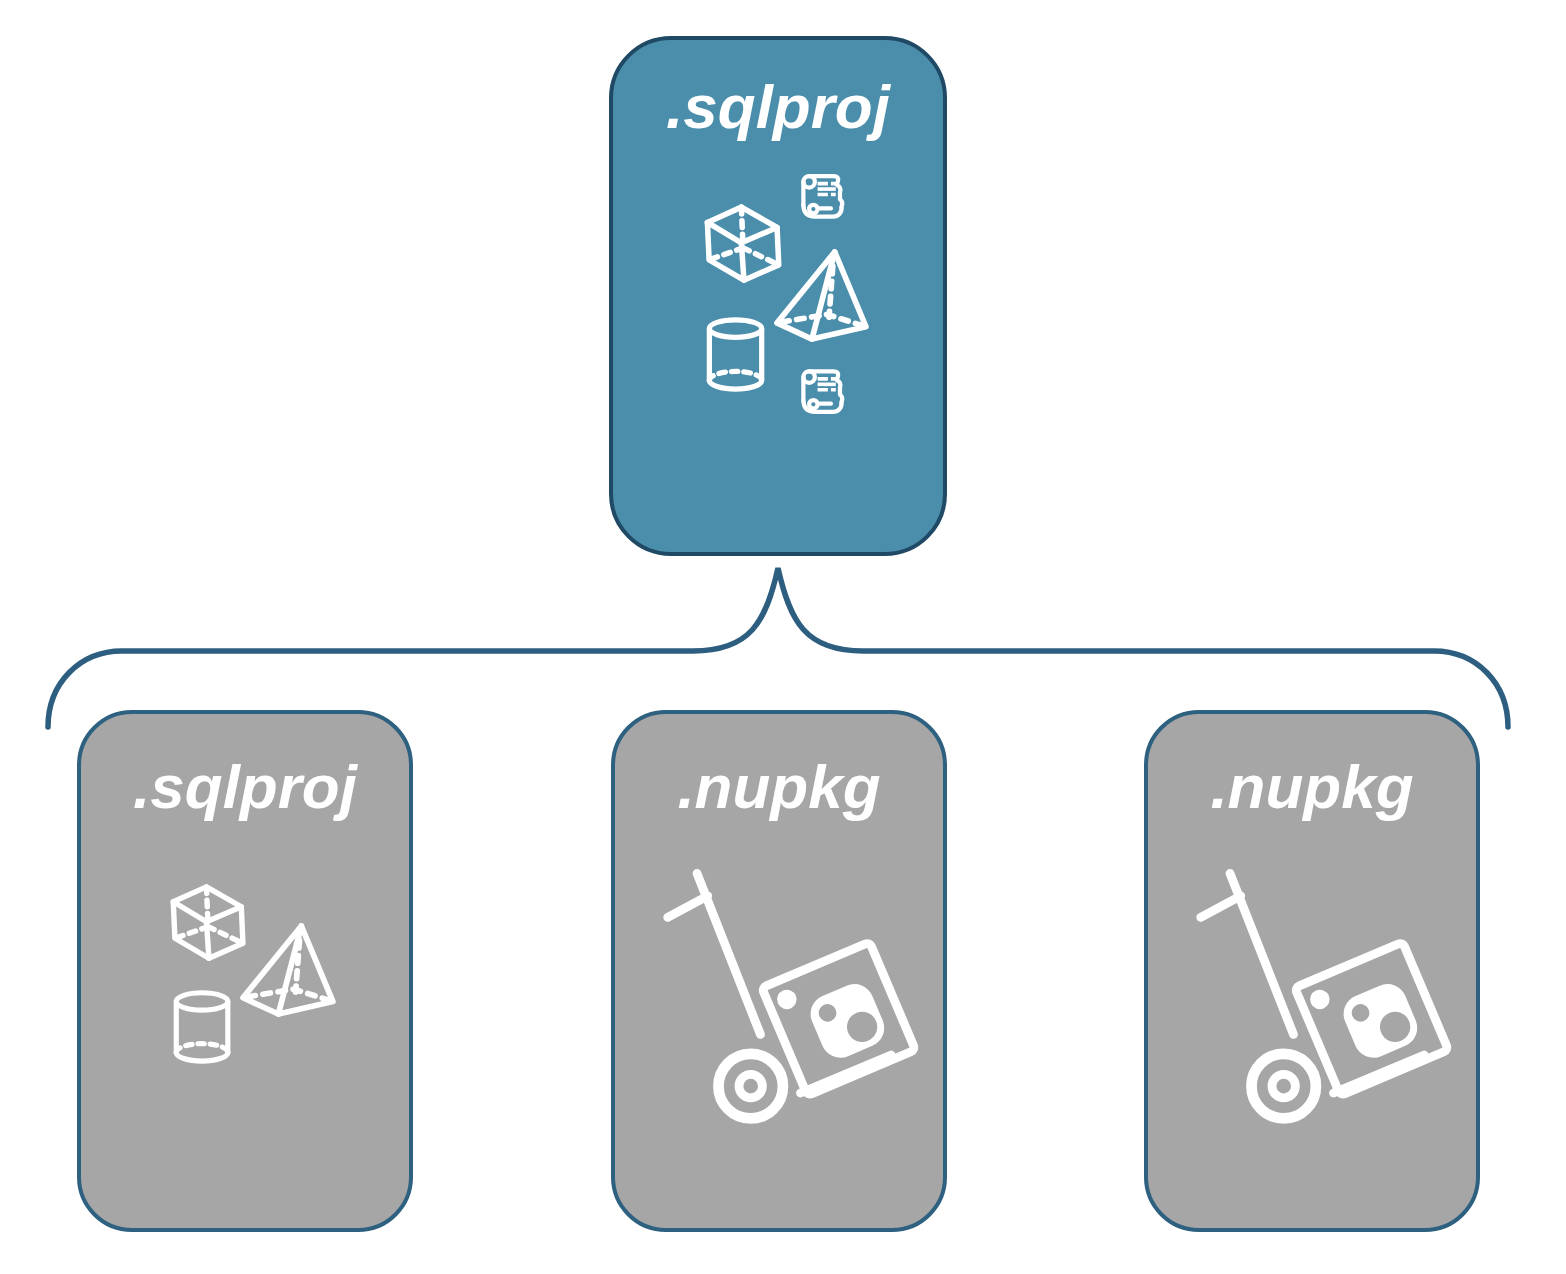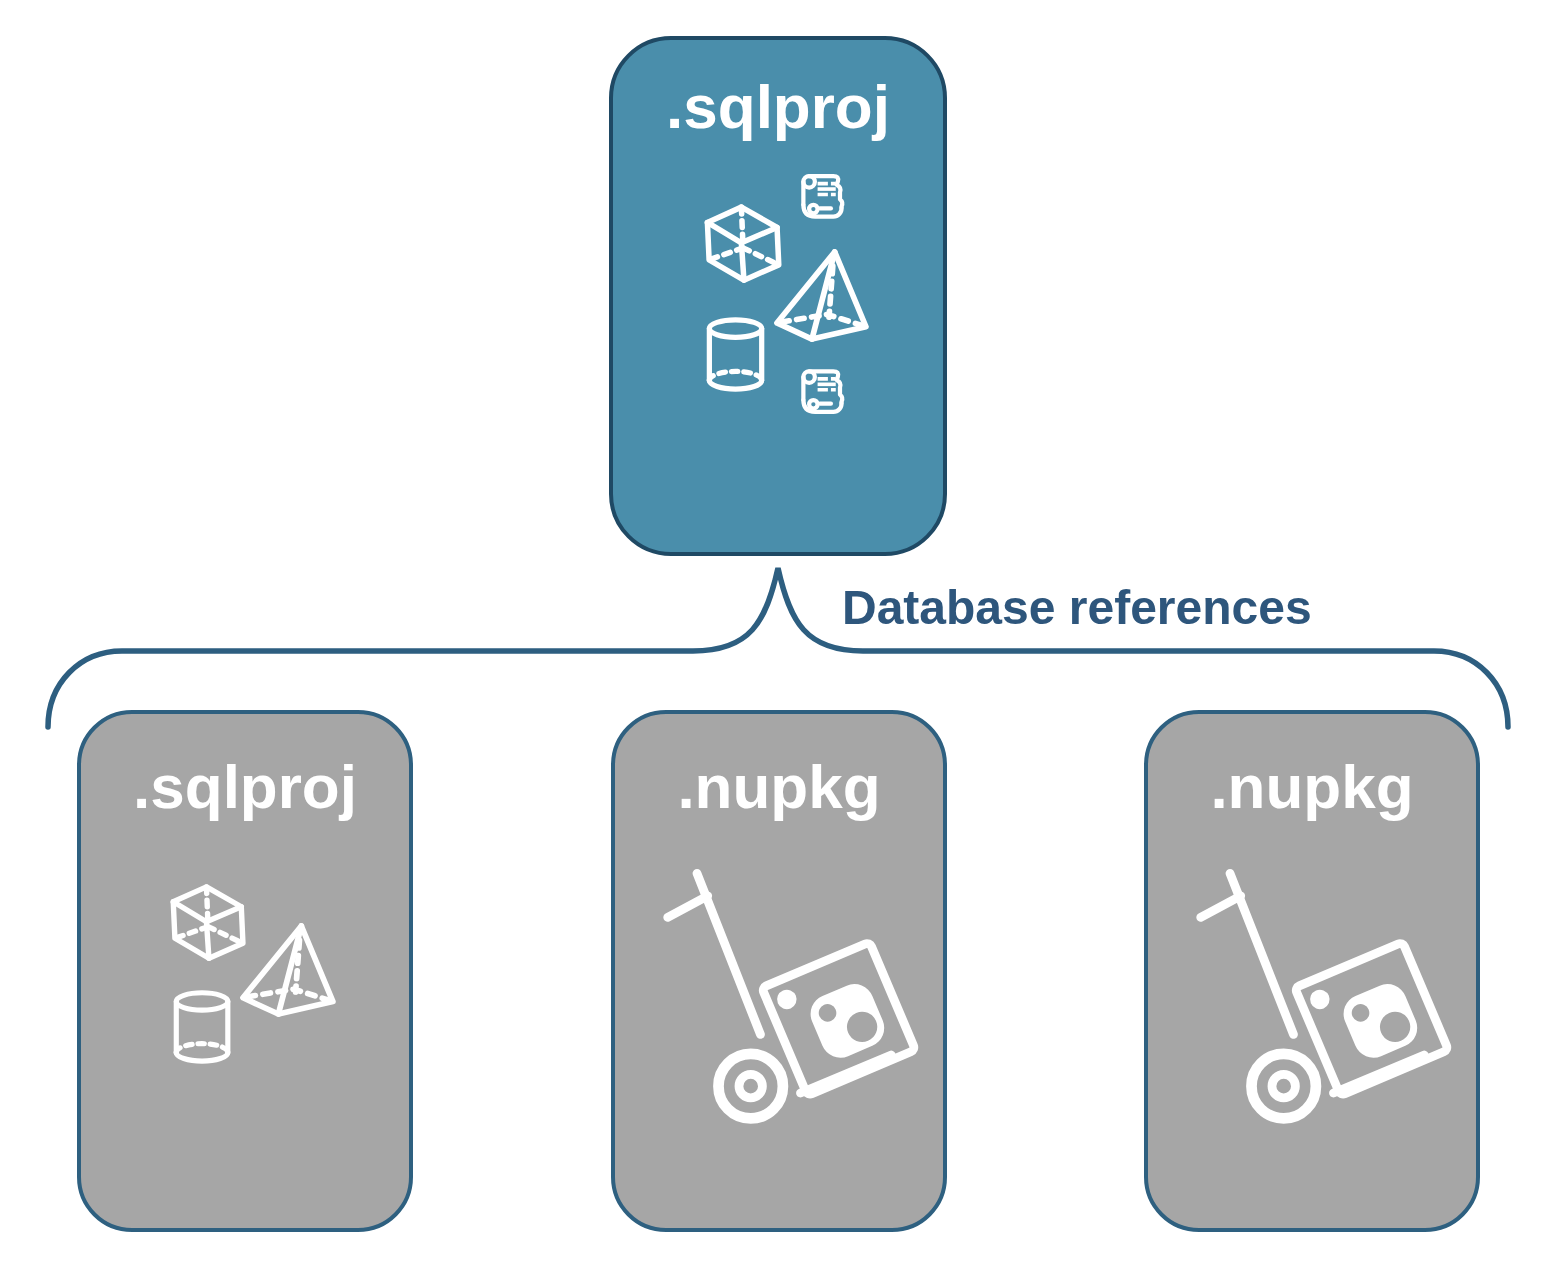--- a/index.html
+++ b/index.html
@@ -7,20 +7,21 @@
     position: relative;
     width: 1566px;
     height: 1274px;
     background: #ffffff;
     font-family: "Liberation Sans", sans-serif;
     overflow: hidden;
   }
   .box {
     position: absolute;
     box-sizing: border-box;
+    font-style: italic;
   }
   .box-top {
     left: 609px; top: 36px;
     width: 338px; height: 520px;
     background: var(--top-box-fill, #4A8EAB);
     border: 4px solid var(--top-box-border, #1F4964);
     border-radius: 62px;
   }
   .box-gray {
     top: 710px;
@@ -136,21 +137,20 @@
       <use href="#geo-pyramid" xlink:href="#geo-pyramid" transform="translate(165,210) scale(0.97)"></use>
       <use href="#geo-cylinder" xlink:href="#geo-cylinder" transform="translate(92,282) scale(0.67)"></use>
       <use href="#scroll" xlink:href="#scroll" transform="translate(186,330) scale(0.62)"></use>
     </svg>
   </div>
 
   <svg class="brace-svg" viewBox="0 0 1566 1274">
     <path class="brace-path" d="M48,727 C48,683 80,651 122,651 L693,651 C750,651 766,622 778,568 C790,622 806,651 863,651 L1434,651 C1476,651 1508,683 1508,727"></path>
   </svg>
 
-  <div class="connector-label">Database references</div>
 
   <div class="box box-gray box-1">
     <div class="box-title">.sqlproj</div>
     <svg class="box-icons" viewBox="0 0 336 522">
       <use href="#geo-cube" xlink:href="#geo-cube" transform="translate(86,168) scale(0.85)"></use>
       <use href="#geo-pyramid" xlink:href="#geo-pyramid" transform="translate(163,210) scale(0.98)"></use>
       <use href="#geo-cylinder" xlink:href="#geo-cylinder" transform="translate(91,281) scale(0.66)"></use>
     </svg>
   </div>
 

